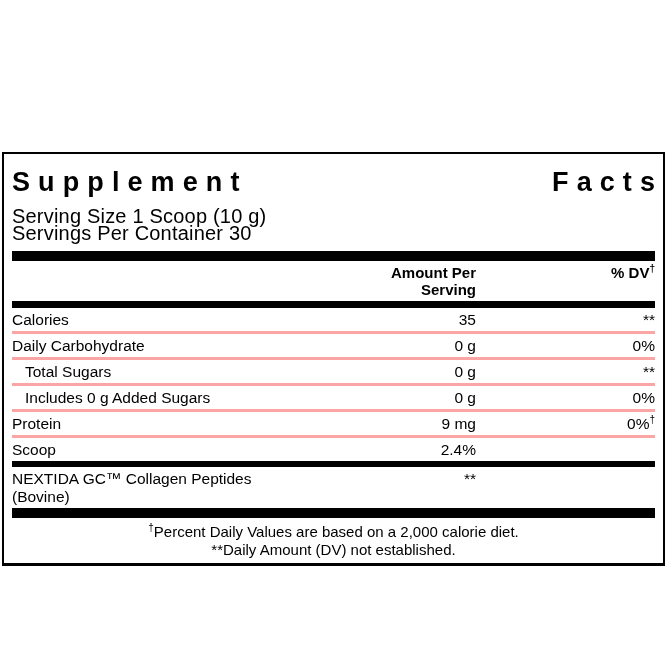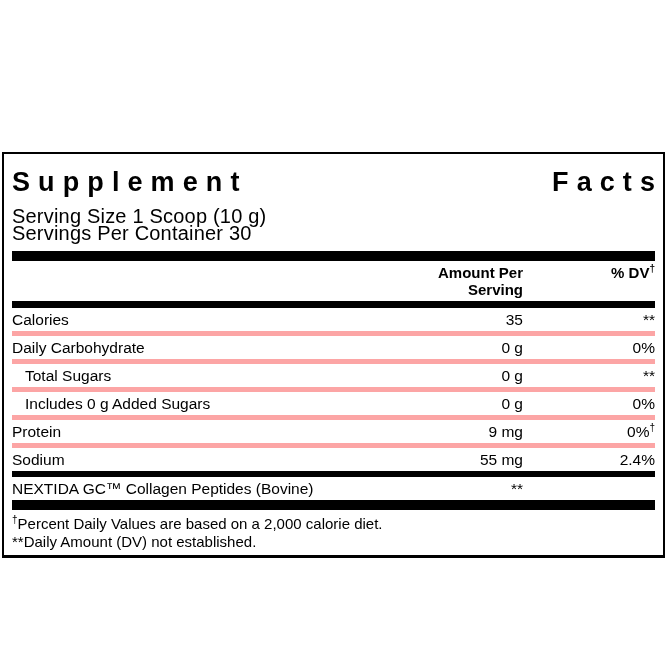--- a/index.html
+++ b/index.html
@@ -55,43 +55,45 @@
   .bar-thick   { height: 10px; }
   .bar-medium  { height: 7px;  }
   .bar-small   { height: 6px;  }
   .bar-serving { margin-top: 9px; }
   .grid-row {
     display: grid;
     grid-template-columns: 1fr 120px 132px;
     align-items: baseline;
     font-size: 15.5px;
     padding: 3px 0 2px 0;
+    gap: 47px;
   }
   .grid-row .amt { text-align: right; }
   .grid-row .dv  { text-align: right; }
   .header-row {
     font-weight: 700;
     font-size: 15px;
     padding: 3px 0;
   }
   .nutrient-row {
-    border-bottom: 5px solid #fca5a5;
+    border-bottom: 3px solid #fca5a5;
   }
   .nutrient-row:last-of-type { border-bottom: none; }
   .nutrient-row.no-border { border-bottom: none; }
   .indent .nm { padding-left: 13px; }
   sup {
     font-size: 10px;
     line-height: 0;
     vertical-align: super;
   }
   .footnotes {
     margin-top: 5px;
     font-size: 15px;
     line-height: 17.5px;
+    text-align: center;
   }
   .footnote sup { font-size: 10px; }
 </style>
 </head>
 <body>
 
 <div class="canvas">
   <div class="facts-box">
 
     <div class="facts-title">
@@ -136,22 +138,21 @@
       <span class="dv">0%</span>
     </div>
 
     <div class="grid-row nutrient-row">
       <span class="nm">Protein</span>
       <span class="amt">9 mg</span>
       <span class="dv"><span>0%</span><sup>†</sup></span>
     </div>
 
     <div class="grid-row nutrient-row no-border">
-      <span class="nm">Sodium</span>
-      <span class="amt">55 mg</span>
+      <span class="nm">Scoop</span>
       <span class="dv">2.4%</span>
     </div>
 
     <div class="bar bar-small"></div>
 
     <div class="grid-row nutrient-row no-border">
       <span class="nm">NEXTIDA GC™ Collagen Peptides (Bovine)</span>
       <span class="dv">**</span>
     </div>
 

